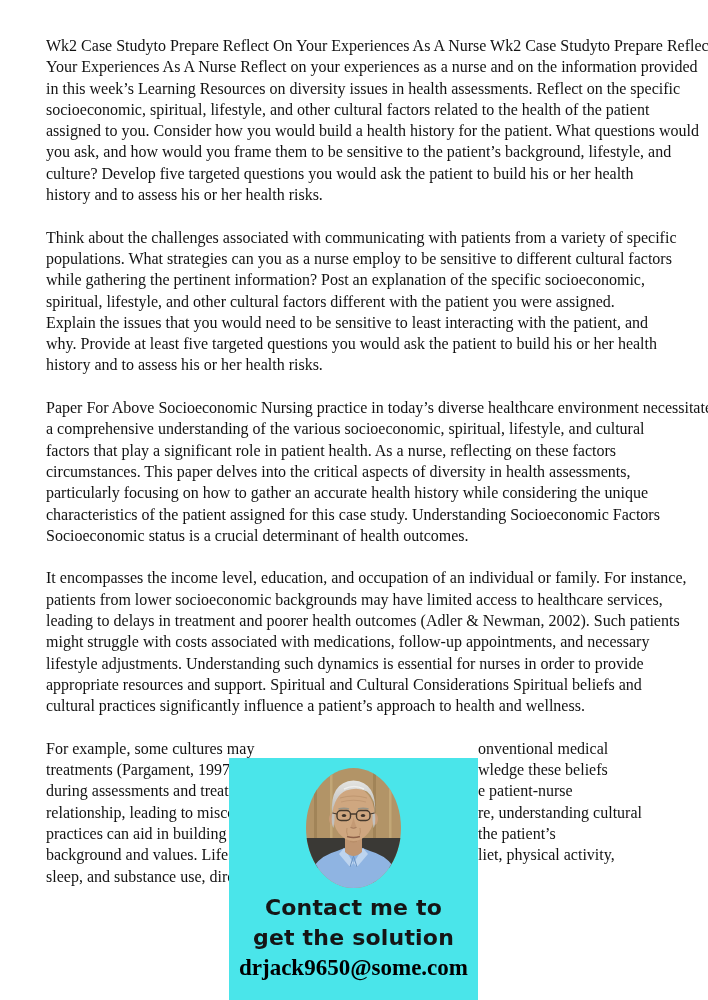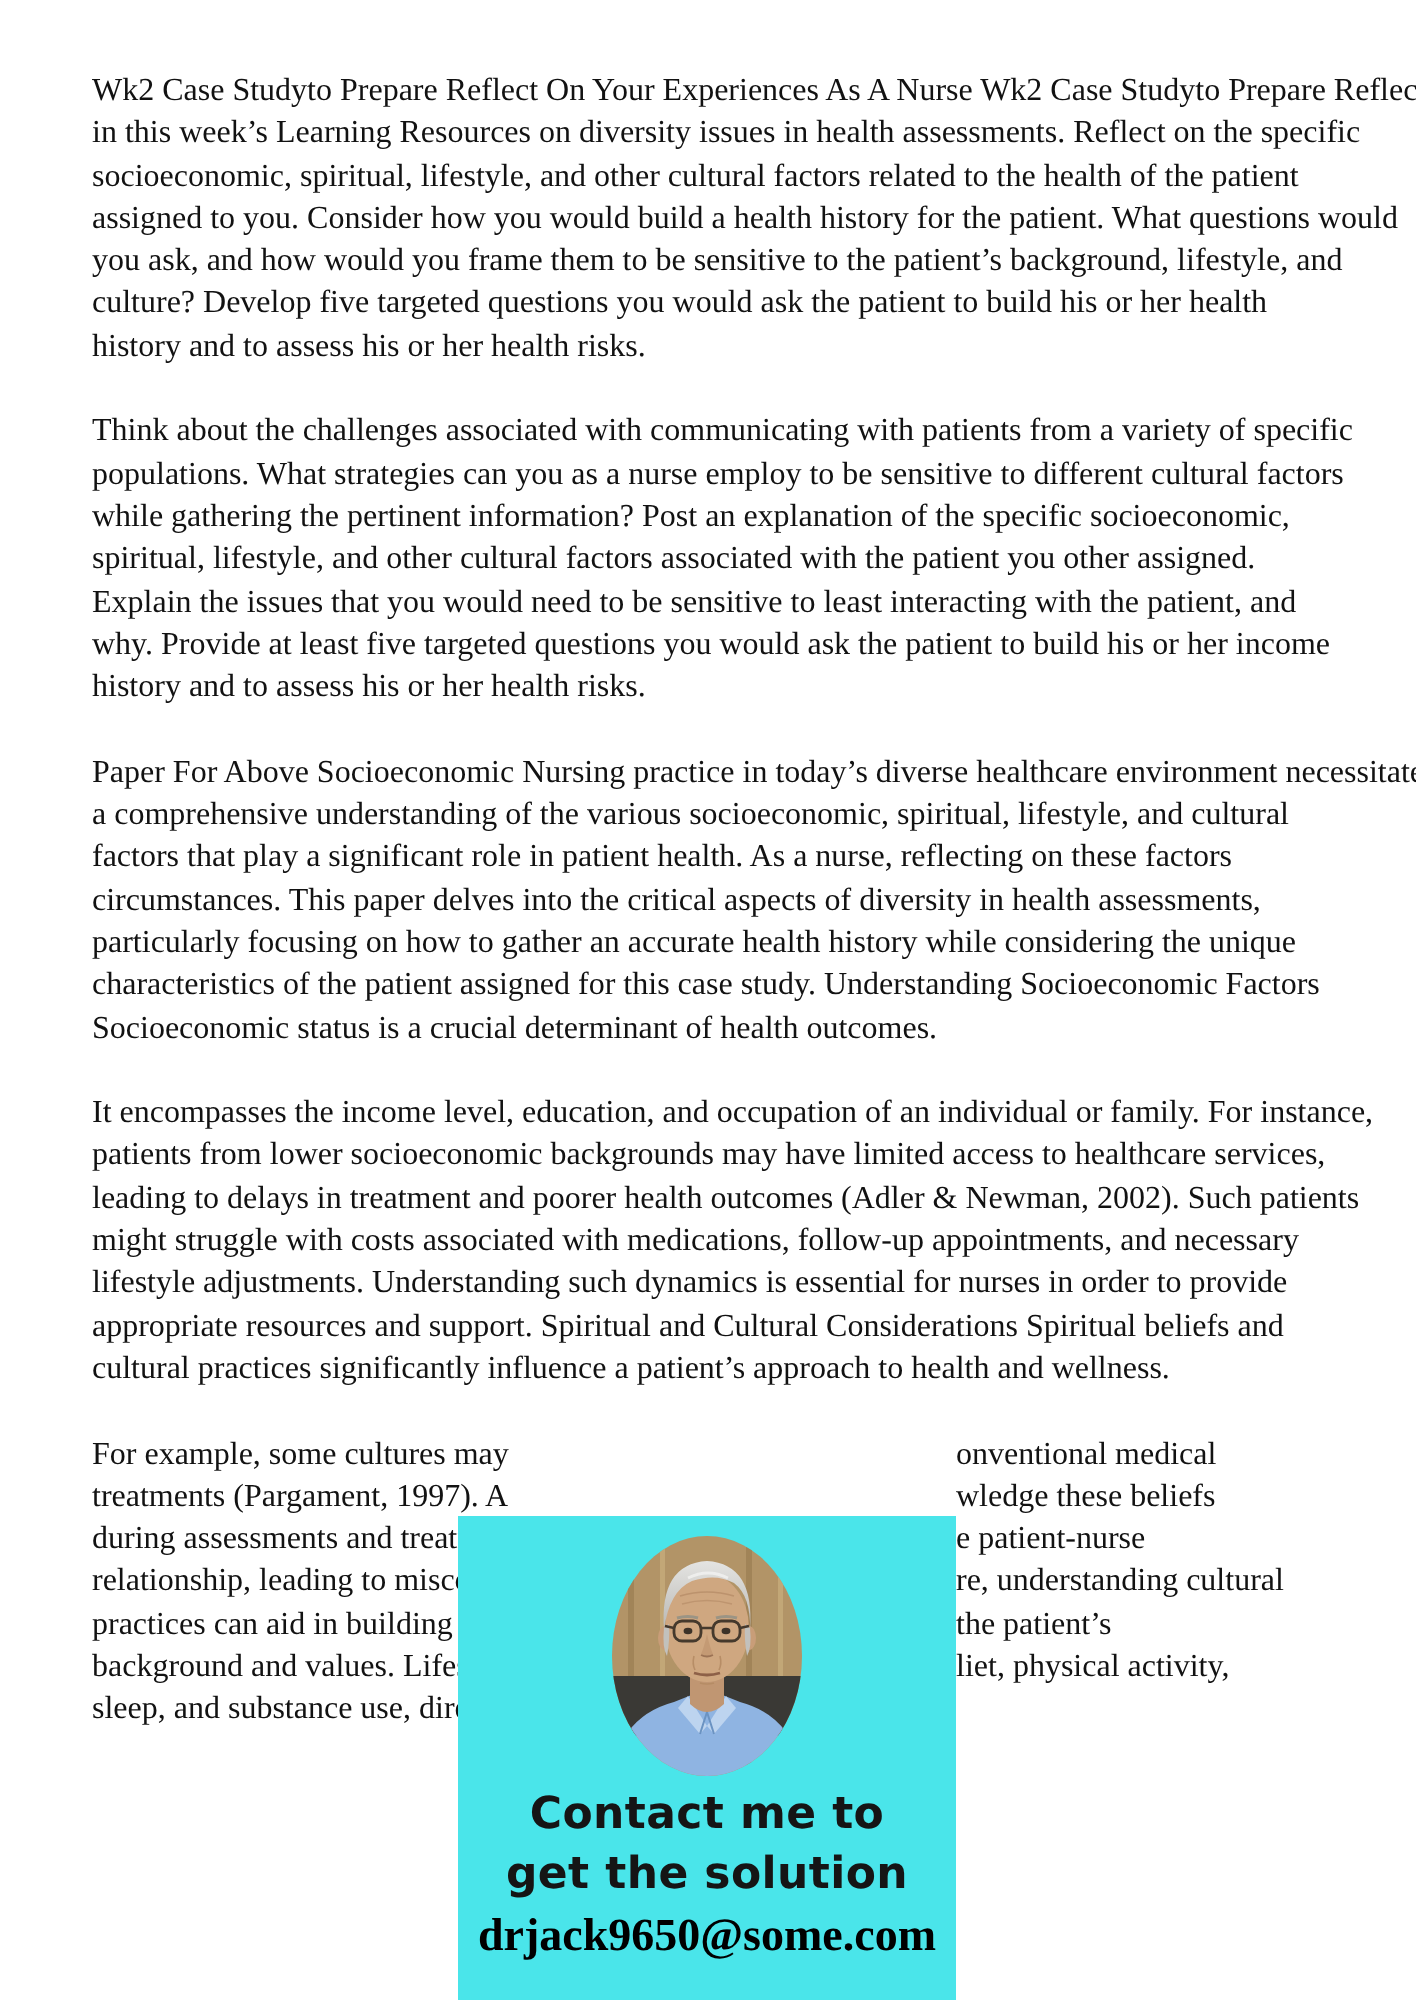--- a/index.html
+++ b/index.html
@@ -57,34 +57,35 @@
   }
 </style>
 </head>
 <body>
 
 <div class="page">
 
   <div class="text-column" id="text-col" style="color: rgb(18, 18, 18);">
       <p class="para">
         <span class="ln">Wk2 Case Studyto Prepare Reflect On Your Experiences As A Nurse Wk2 Case Studyto Prepare Reflect On</span>
+        <span class="ln">Your Experiences As A Nurse Reflect on your experiences as a nurse and on the information provided</span>
         <span class="ln">in this week’s Learning Resources on diversity issues in health assessments. Reflect on the specific</span>
         <span class="ln">socioeconomic, spiritual, lifestyle, and other cultural factors related to the health of the patient</span>
         <span class="ln">assigned to you. Consider how you would build a health history for the patient. What questions would</span>
         <span class="ln">you ask, and how would you frame them to be sensitive to the patient’s background, lifestyle, and</span>
         <span class="ln">culture? Develop five targeted questions you would ask the patient to build his or her health</span>
         <span class="ln">history and to assess his or her health risks.</span>
       </p>
       <p class="para">
         <span class="ln">Think about the challenges associated with communicating with patients from a variety of specific</span>
         <span class="ln">populations. What strategies can you as a nurse employ to be sensitive to different cultural factors</span>
         <span class="ln">while gathering the pertinent information? Post an explanation of the specific socioeconomic,</span>
-        <span class="ln">spiritual, lifestyle, and other cultural factors associated with the patient you other assigned.</span>
+        <span class="ln">spiritual, lifestyle, and other cultural factors different with the patient you were assigned.</span>
         <span class="ln">Explain the issues that you would need to be sensitive to least interacting with the patient, and</span>
-        <span class="ln">why. Provide at least five targeted questions you would ask the patient to build his or her income</span>
+        <span class="ln">why. Provide at least five targeted questions you would ask the patient to build his or her health</span>
         <span class="ln">history and to assess his or her health risks.</span>
       </p>
       <p class="para">
         <span class="ln">Paper For Above Socioeconomic Nursing practice in today’s diverse healthcare environment necessitates</span>
         <span class="ln">a comprehensive understanding of the various socioeconomic, spiritual, lifestyle, and cultural</span>
         <span class="ln">factors that play a significant role in patient health. As a nurse, reflecting on these factors</span>
         <span class="ln">circumstances. This paper delves into the critical aspects of diversity in health assessments,</span>
         <span class="ln">particularly focusing on how to gather an accurate health history while considering the unique</span>
         <span class="ln">characteristics of the patient assigned for this case study. Understanding Socioeconomic Factors</span>
         <span class="ln">Socioeconomic status is a crucial determinant of health outcomes.</span>

